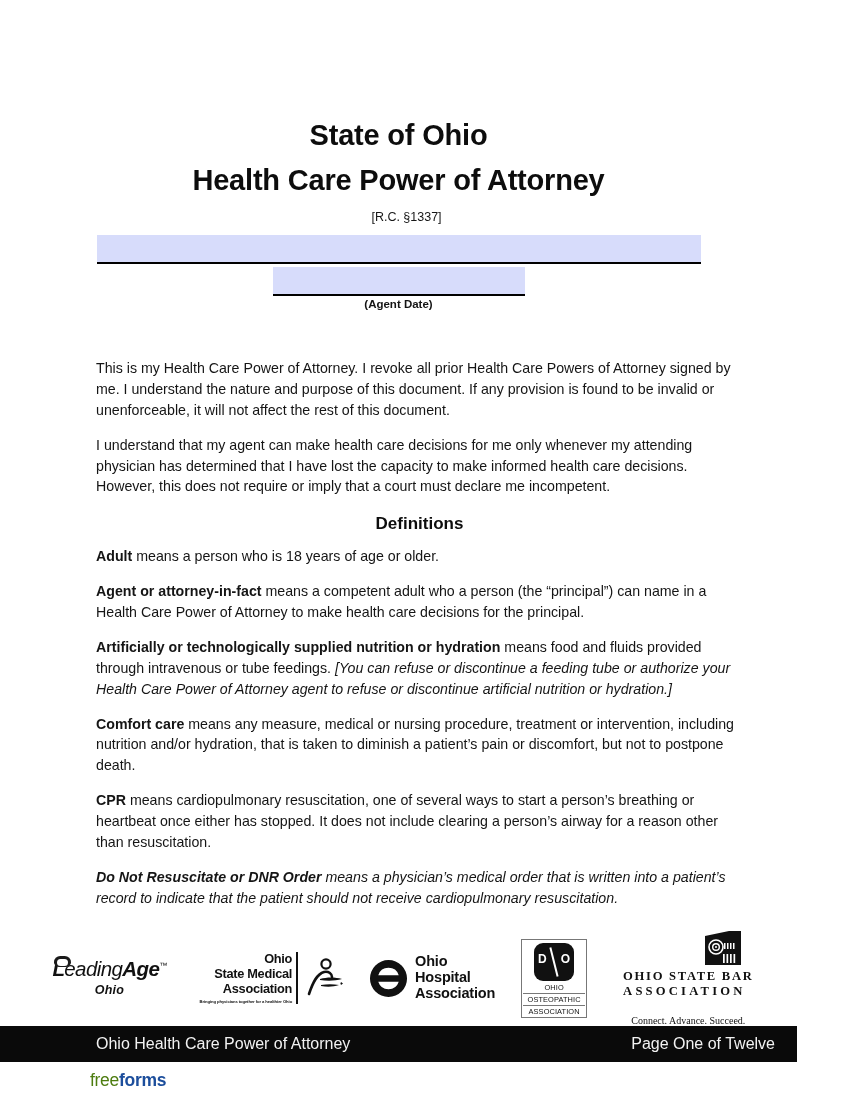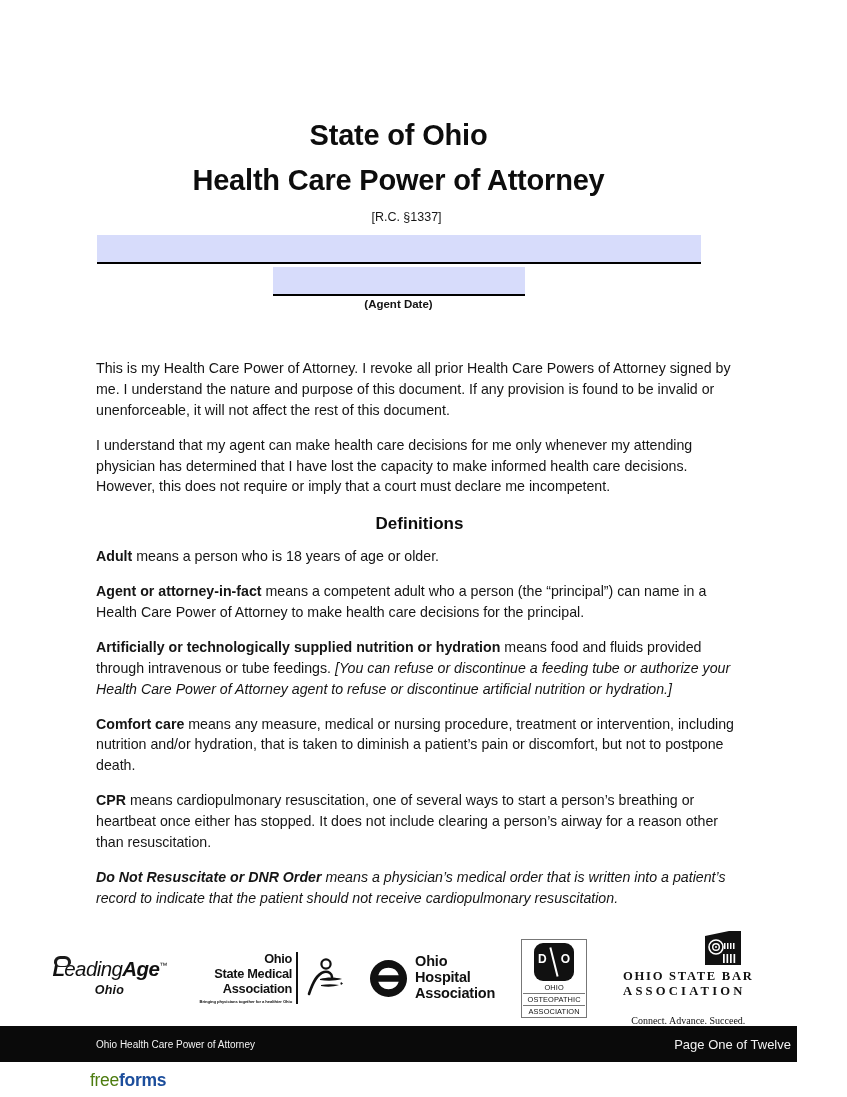--- a/index.html
+++ b/index.html
@@ -235,27 +235,27 @@
     top: 1026px;
     height: 36px;
     background: #0a0a0a;
     display: flex;
     align-items: center;
     justify-content: space-between;
     padding: 0 0;
   }
   .footer-left {
     color: #f2f2f2;
-    font-size: 10px;
+    font-size: 16px;
     margin-left: 96px;
   }
   .footer-right {
     color: #f2f2f2;
-    font-size: 13px;
-    margin-right: 6px;
+    font-size: 16px;
+    margin-right: 22px;
   }
 
   
   .brand {
     position: absolute;
     left: 90px;
     top: 1070px;
     font-size: 17.5px;
     font-weight: bold;
     letter-spacing: -0.3px;

